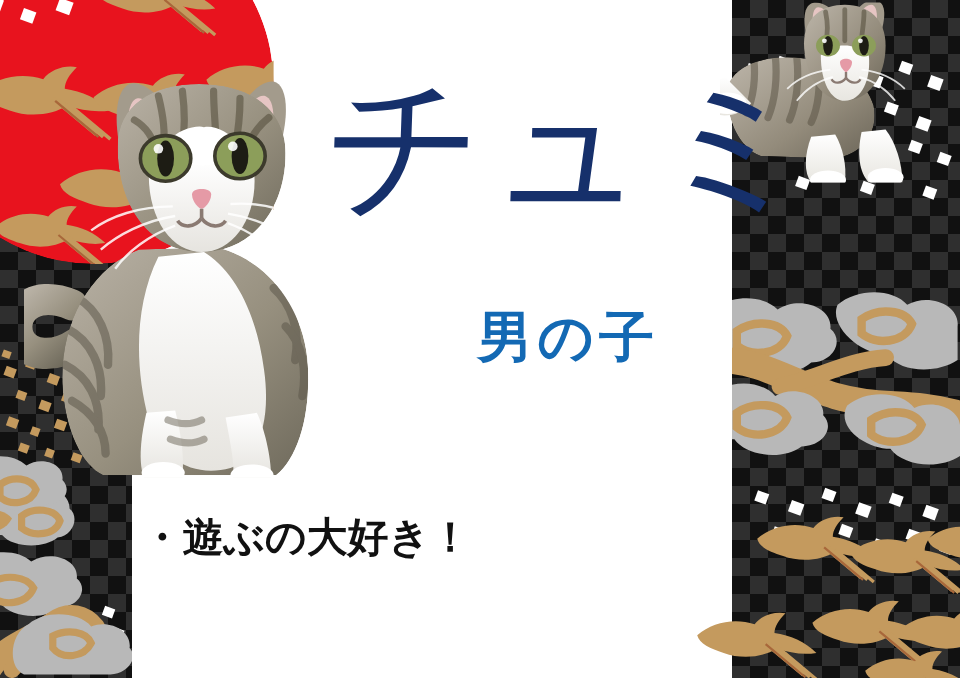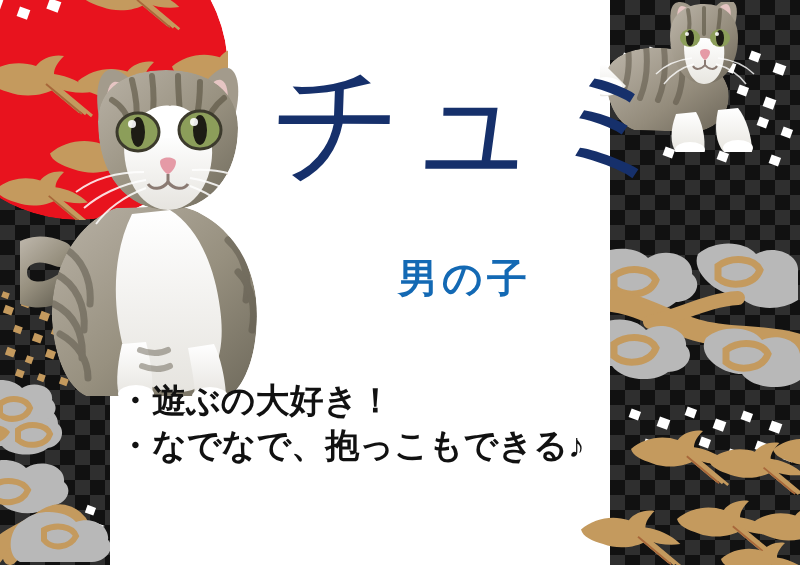--- a/index.html
+++ b/index.html
@@ -55,37 +55,37 @@
     letter-spacing:6px;
     color:#16306b;
     font-family:"DejaVu Sans","Liberation Sans",sans-serif;
     font-weight:400;
     white-space:nowrap;
     transform:skewX(-2deg);
   }
   .subtitle{
     position:absolute;
     left:398px;top:258px;
-    font-size:40px;
+    font-size:46px;
     line-height:1;
     letter-spacing:4px;
     color:#1369b4;
     font-weight:700;
     white-space:nowrap;
   }
   .bullets{
     position:absolute;
     left:118px;top:378px;
     color:#111111;
     font-size:34px;
     line-height:1.32;
     font-weight:700;
     white-space:nowrap;
   }
-  .bullet-line{ display:block; }
+  .bullet-line{ display:block;margin-top:48px; }
 
   
   .cat{position:absolute;}
 
   .cat-main{
     left:20px;top:58px;
     width:300px;height:340px;
   }
   .cat-top{
     left:600px;top:2px;
@@ -464,16 +464,15 @@
         <path d="M116 62 C130 66 140 74 146 82"></path>
       </g>
     </svg>
   </div>
 
   <div class="title">チュミ</div>
   <div class="subtitle">男の子</div>
 
   <div class="bullets">
     <span class="bullet-line">・遊ぶの大好き！</span>
-    <span class="bullet-line">・なでなで、抱っこもできる♪</span>
   </div>
 
 </div>
 
 </body></html>

